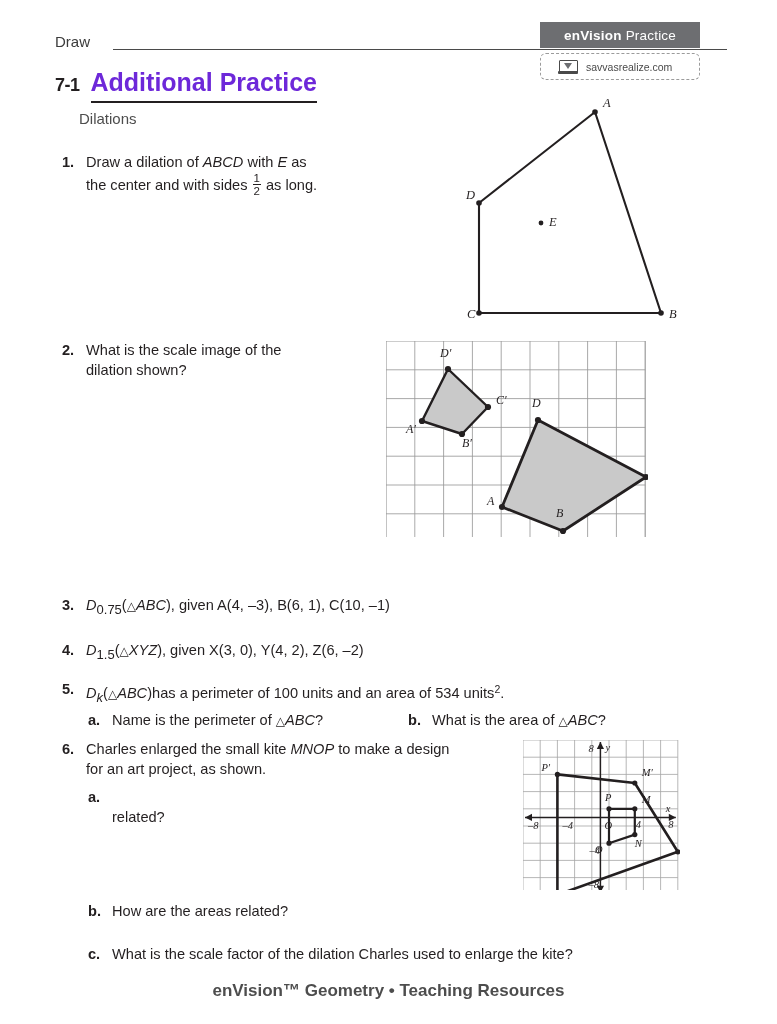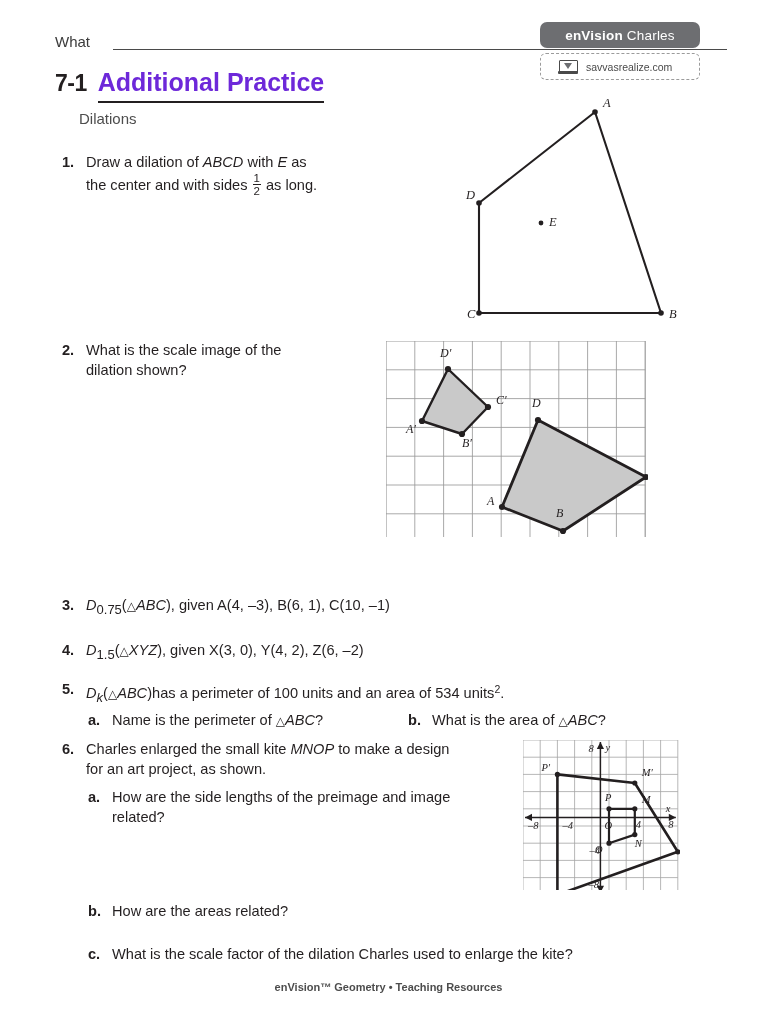--- a/index.html
+++ b/index.html
@@ -12,28 +12,28 @@
   }
   .page{position:absolute;inset:0;}
 
   
   .name-row{position:absolute;left:55px;top:32px;width:672px;height:24px;}
   .name-label{font-size:15px;color:#3b3b3b;line-height:20px;}
   .name-rule{position:absolute;left:58px;top:17px;right:0;height:0;border-top:1.6px solid #4a4a4a;}
 
   .title-block{position:absolute;left:55px;top:68px;}
   .title-row{display:flex;align-items:baseline;}
-  .lesson-num{font-size:23px;font-weight:bold;letter-spacing:-0.5px;color:#231f20;}
+  .lesson-num{font-size:18px;font-weight:bold;letter-spacing:-0.5px;color:#231f20;}
   .title-main{font-size:25px;font-weight:bold;margin-left:11px;color:#6d28d9;
               padding-bottom:4px;border-bottom:2.4px solid #231f20;}
   .subtitle{font-size:15px;color:#4d4d4d;margin-left:24px;margin-top:7px;}
 
   
   .logo-wrap{position:absolute;left:540px;top:22px;width:160px;}
-  .logo-badge{background:#6d6e71;border-radius:7px;height:26px;display:flex;
+  .logo-badge{background:#6d6e71;border-radius:0;height:26px;display:flex;
               align-items:center;justify-content:center;color:#ffffff;
               font-size:13.5px;letter-spacing:0.2px;}
   .logo-badge .en{font-weight:bold;}
   .logo-badge .geo{font-weight:400;margin-left:4px;}
   .logo-url{margin-top:5px;border:1.3px dashed #9b9b9b;border-radius:6px;
             height:25px;display:flex;align-items:center;padding-left:17px;gap:8px;}
   .laptop{width:20px;height:14px;position:relative;}
   .laptop .scr{position:absolute;left:1px;top:0;width:17px;height:11px;
                border:1.6px solid #4a4a4a;border-radius:1px;background:#fff;}
   .laptop .scr:after{content:"";position:absolute;left:4px;top:2px;width:0;height:0;
@@ -57,44 +57,44 @@
   .frac .d{display:block;padding:0 1px;}
   .tri{font-size:12px;}
 
   .section-head{position:absolute;left:55px;font-size:14.6px;font-weight:bold;}
 
   
   svg{display:block;}
   .fig{position:absolute;}
 
   .footer{position:absolute;left:0;right:0;top:981px;text-align:center;
-          font-size:11px;font-weight:bold;color:#4d4d4d;}
+          font-size:17px;font-weight:bold;color:#4d4d4d;}
 </style>
 </head>
 <body>
 
 <div class="page">
 
   <div class="name-row">
-    <span class="name-label">What</span>
+    <span class="name-label">Draw</span>
     <span class="name-rule"></span>
   </div>
 
   <div class="title-block">
     <div class="title-row">
       <span class="lesson-num">7-1</span>
       <span class="title-main">Additional Practice</span>
     </div>
     <div class="subtitle">Dilations</div>
   </div>
 
   <div class="logo-wrap">
     <div class="logo-badge">
       <span class="en">enVision</span>
-      <span class="geo">Charles</span>
+      <span class="geo">Practice</span>
     </div>
     <div class="logo-url">
       <span class="laptop">
         <span class="scr"></span>
           <span class="base"></span>
       </span>
       <span>savvasrealize.com</span>
     </div>
   </div>
 
@@ -217,21 +217,21 @@
     <span class="num">6.</span>
     <span class="body">
       <span>Charles enlarged the small kite </span><i class="var">MNOP</i><span> to make a design</span><br>
       <span>for an art project, as shown.</span>
     </span>
   </div>
 
   <div class="q" style="left:88px;top:787px;width:430px;">
     <span class="num bold">a.</span>
     <span class="body">
-      <span>How are the side lengths of the preimage and image</span><br>
+      <br>
       <span>related?</span>
     </span>
   </div>
 
   <div class="q" style="left:88px;top:901px;width:430px;">
     <span class="num bold">b.</span>
     <span class="body">How are the areas related?</span>
   </div>
 
   <div class="q" style="left:88px;top:944px;width:620px;">

